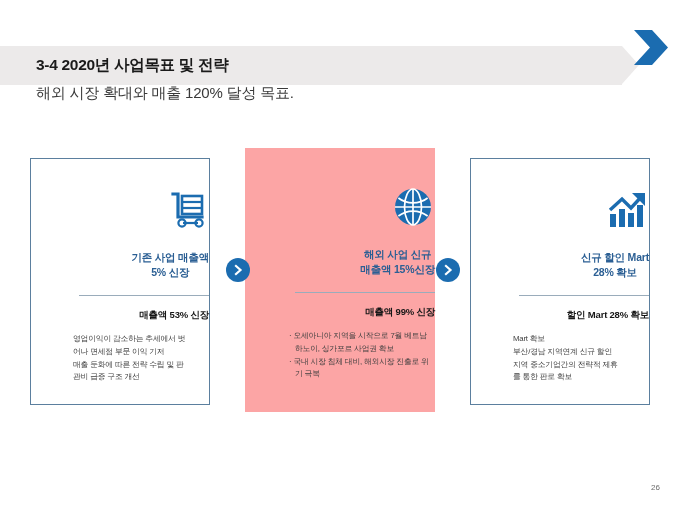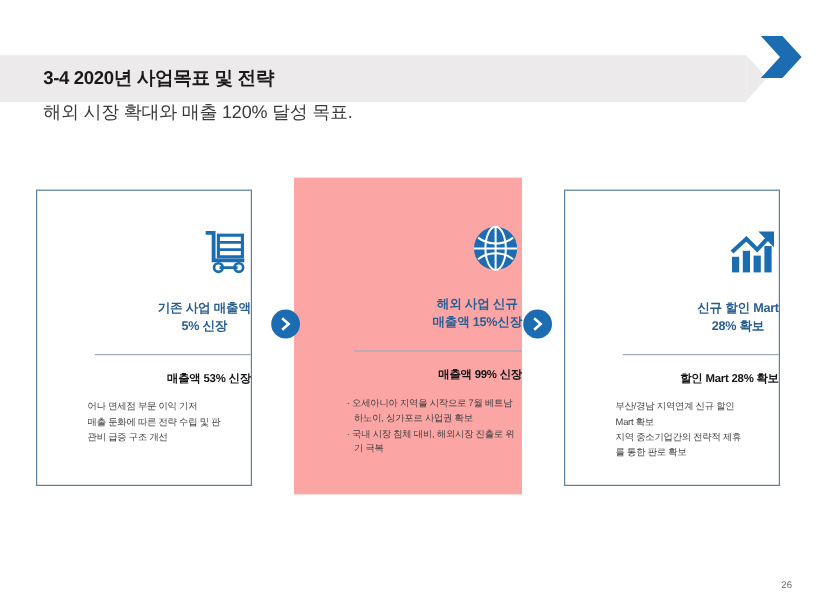--- a/index.html
+++ b/index.html
@@ -194,20 +194,21 @@
         <circle cx="30" cy="33" r="3.6" fill="none" stroke="#1b6cb0" stroke-width="2.2"></circle>
       </svg>
     </div>
     <div class="card-title">
       <span>기존 사업 매출액</span><br>
       <span>5% 신장</span>
     </div>
     <div class="card-divider"></div>
     <div class="card-subtitle">매출액 53% 신장</div>
     <div class="card-body">
+      <span class="body-line">영업이익이 감소하는 추세에서 벗</span>
       <span class="body-line">어나 면세점 부문 이익 기저</span>
       <span class="body-line">매출 둔화에 따른 전략 수립 및 판</span>
       <span class="body-line">관비 급증 구조 개선</span>
     </div>
   </div>
 
   <div class="card card-2">
     <div class="card-icon">
       <svg width="44" height="44" viewBox="0 0 44 44">
         <circle cx="22" cy="22" r="18" fill="#1b6cb0"></circle>
@@ -243,22 +244,22 @@
         <path d="M25,3 L38,3 L38,16 Z" fill="#1b6cb0"></path>
       </svg>
     </div>
     <div class="card-title">
       <span>신규 할인 Mart</span><br>
       <span>28% 확보</span>
     </div>
     <div class="card-divider"></div>
     <div class="card-subtitle">할인 Mart 28% 확보</div>
     <div class="card-body">
+      <span class="body-line">Mart 확보</span>
       <span class="body-line">부산/경남 지역연계 신규 할인</span>
-      <span class="body-line">Mart 확보</span>
       <span class="body-line">지역 중소기업간의 전략적 제휴</span>
       <span class="body-line">를 통한 판로 확보</span>
     </div>
   </div>
 </div>
 
 <div class="connector c1">
   <svg width="12" height="12" viewBox="0 0 12 12">
     <path d="M4,2 L8.5,6 L4,10" fill="none" stroke="#ffffff" stroke-width="2.2" stroke-linecap="square"></path>
   </svg>

